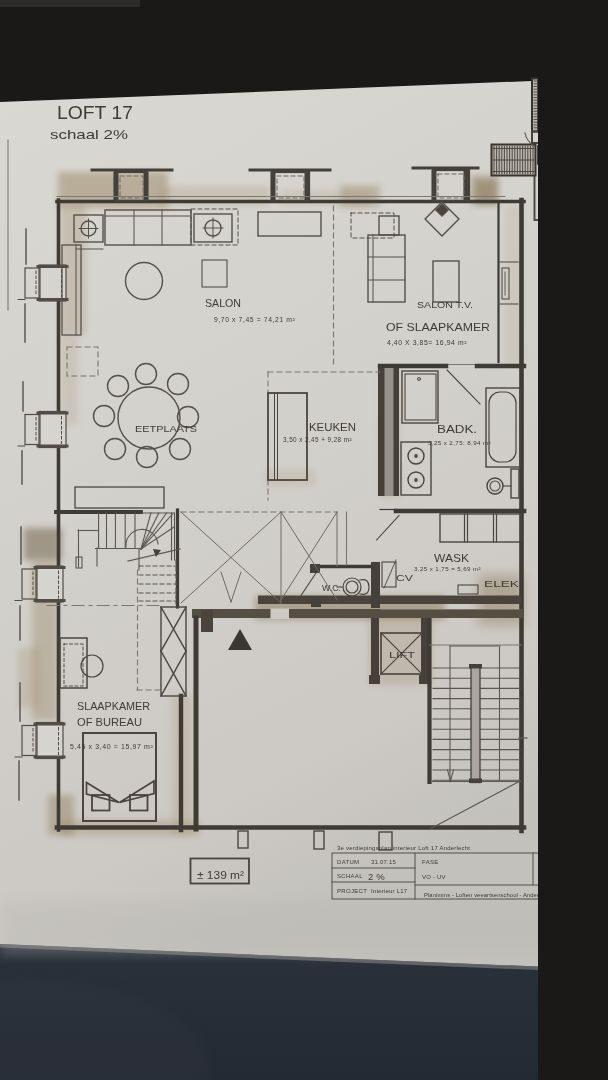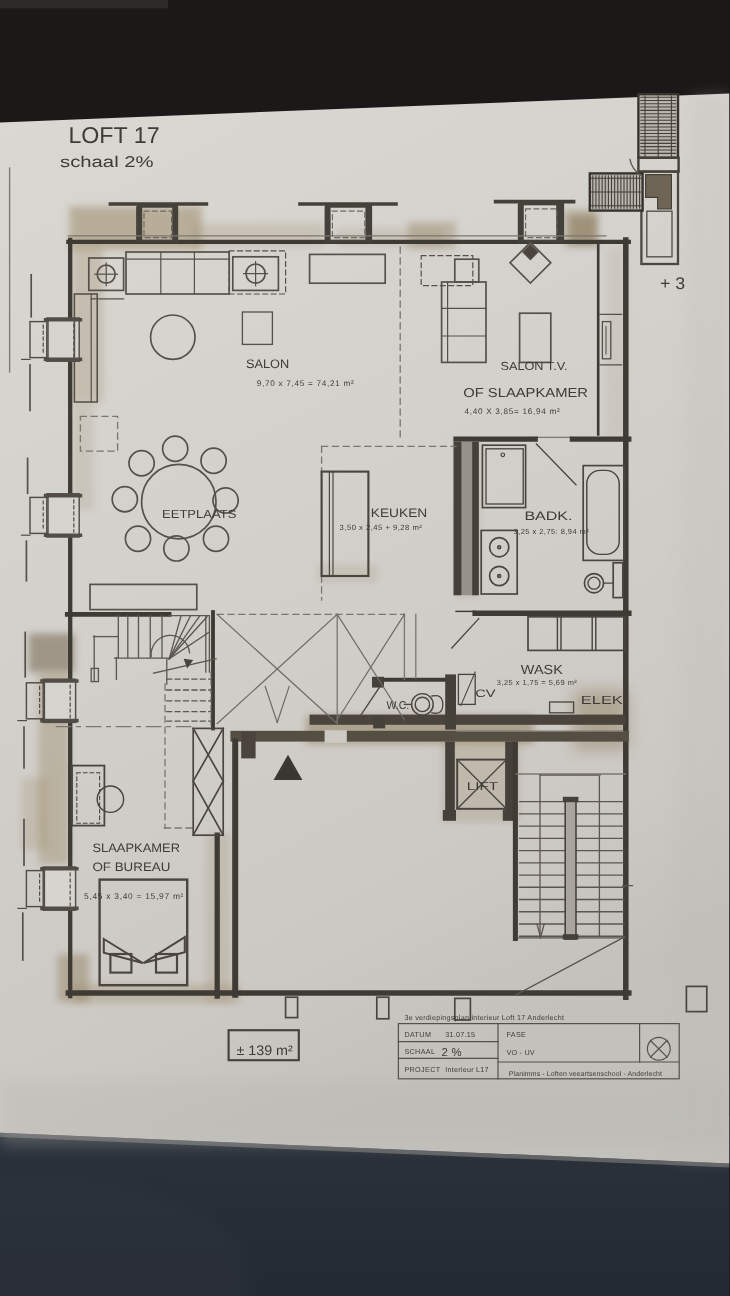--- a/index.html
+++ b/index.html
@@ -1,16 +1,16 @@
 <!DOCTYPE html>
 <html><head>
 <meta charset="utf-8">
 <style>
   html,body{margin:0;padding:0;background:#1a1918;}
-  #stage{position:relative;width:608px;height:1080px;overflow:hidden;background:#1a1918;}
+  #stage{position:relative;width:538px;height:1080px;overflow:hidden;background:#1a1918;}
   svg{display:block;}
   text{font-family:"Liberation Sans",sans-serif;fill:#3f3b36;}
 </style>
 </head>
 <body>
 <div id="stage">
 <svg width="608" height="1080" viewBox="0 0 608 1080">
 <defs>
   <linearGradient id="paperG" x1="0" y1="0" x2="0.35" y2="1">
     <stop offset="0" stop-color="#dad8d3"></stop>

